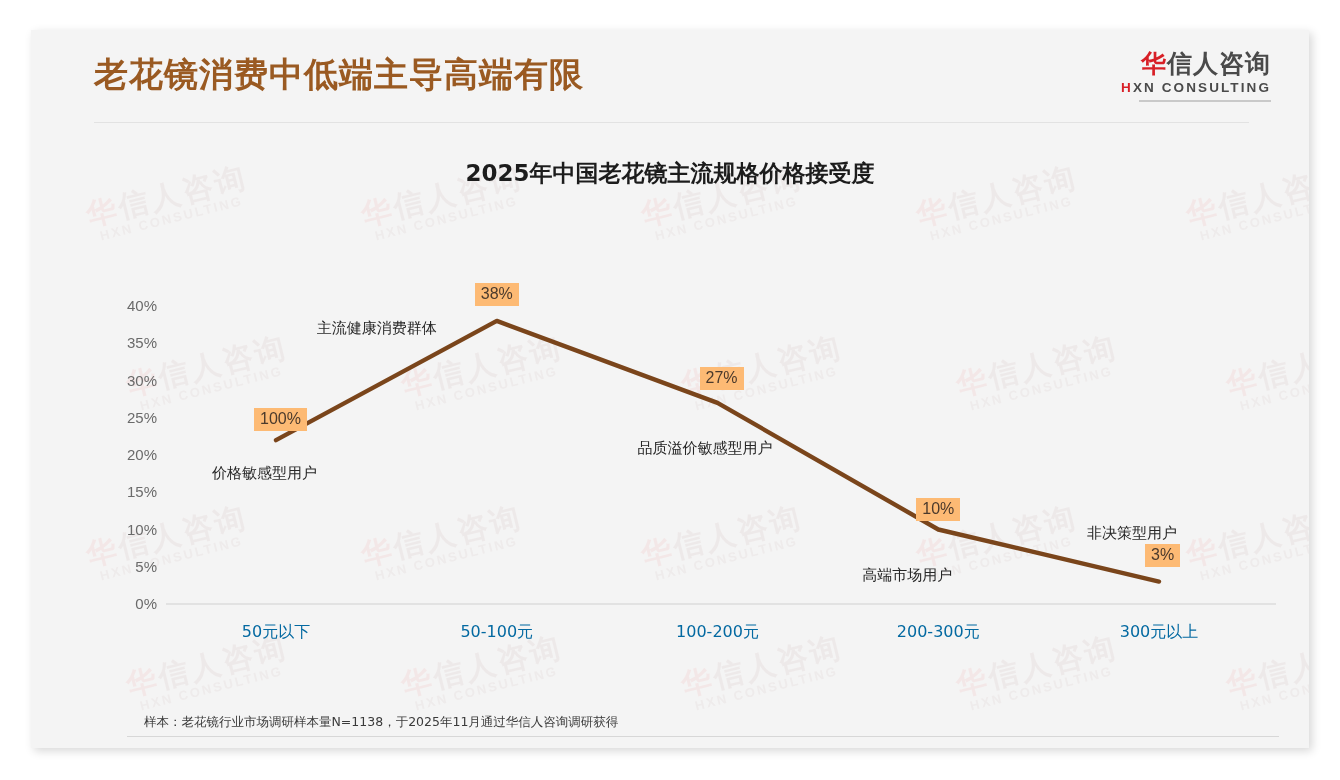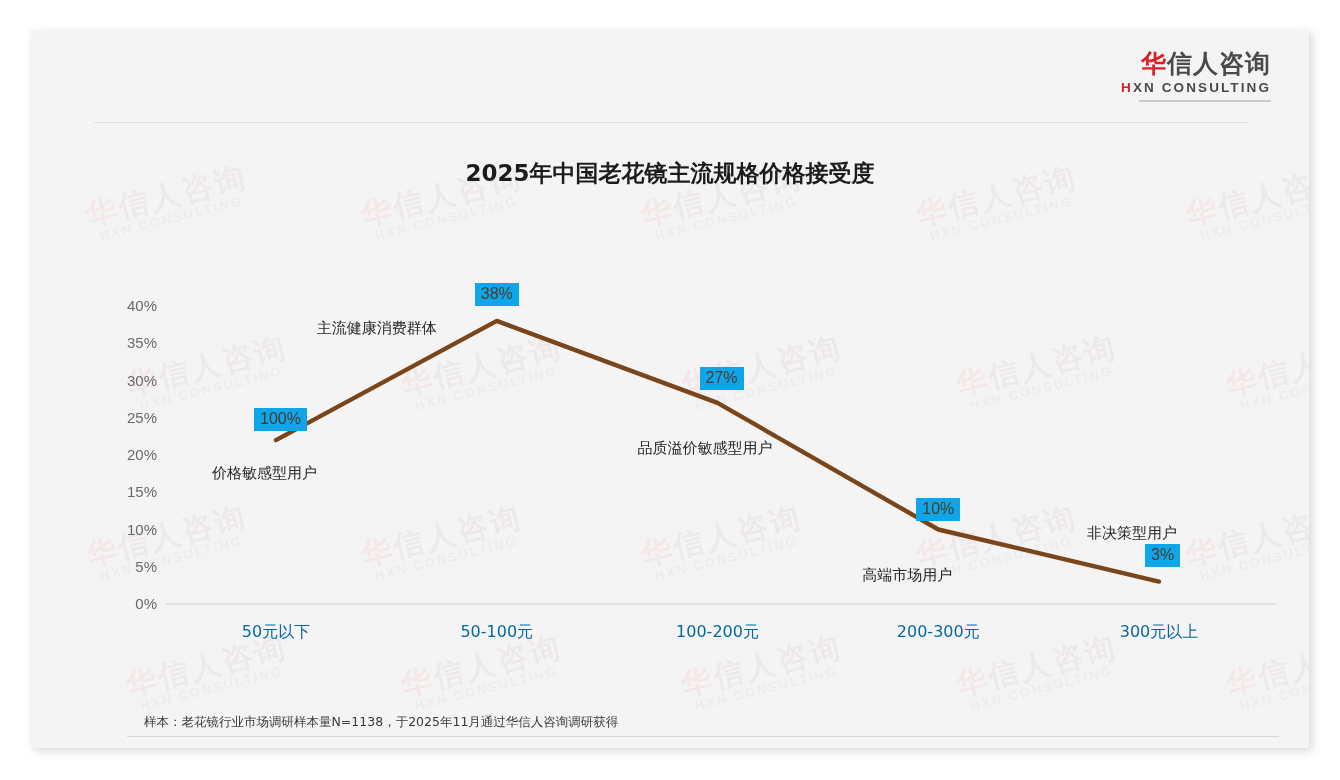--- a/index.html
+++ b/index.html
@@ -156,21 +156,21 @@
     position: absolute;
     text-align: center;
     font-size: 16px;
     color: #0369a1;
     font-family: "DejaVu Sans", "Liberation Sans", sans-serif;
     white-space: nowrap;
   }
 
   .pt-label {
     position: absolute;
-    background: #0ea5e9;
+    background: #fdba74;
     color: #4b3a2c;
     font-size: 16px;
     padding: 2px 6px 3px 6px;
     font-family: "Liberation Sans", sans-serif;
     white-space: nowrap;
   }
   .annot {
     position: absolute;
     font-size: 15px;
     color: #262626;
@@ -308,20 +308,21 @@
           <div class="wm-cn"><span class="wm-red">华</span>信人咨询</div>
           <div class="wm-en">HXN CONSULTING</div>
         </div>
         <div class="wm" style="left: 1195px; top: 620px;">
           <div class="wm-cn"><span class="wm-red">华</span>信人咨询</div>
           <div class="wm-en">HXN CONSULTING</div>
         </div>
       </div>
 
     <div class="header">
+      <div class="page-title">老花镜消费中低端主导高端有限</div>
       <div class="logo">
         <div class="logo-cn"><span class="red">华</span><span>信人咨询</span></div>
         <div class="logo-en"><span class="red">H</span><span>XN CONSULTING</span></div>
         <div class="logo-underline"></div>
       </div>
       <div class="header-rule"></div>
     </div>
 
     <div class="chart-title">2025年中国老花镜主流规格价格接受度</div>
 

